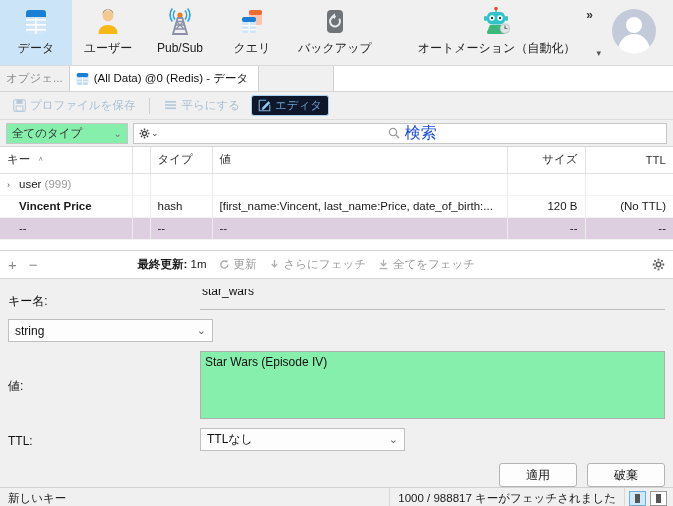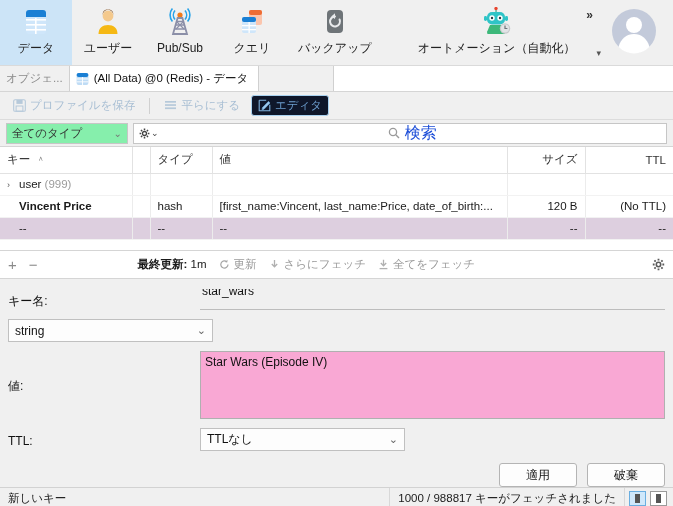--- a/index.html
+++ b/index.html
@@ -129,21 +129,21 @@
     border: none; border-bottom: 1px solid #bdbdbd;
     font-size: 12px; color: #111; padding: 0 2px 16px 2px; outline: none;
     font-family: "Liberation Sans", sans-serif;
   }
   .sel {
     width: 205px; height: 23px; background: #fdfdfd; border: 1px solid #c0c0c0;
     display: flex; align-items: center; justify-content: space-between;
     padding: 0 6px; font-size: 12px; color: #111; cursor: default;
   }
   .txtarea {
-    flex: 1 1 auto; height: 68px; background: #f9a8d4; border: 1px solid #b0b0b0;
+    flex: 1 1 auto; height: 68px; background: #86efac; border: 1px solid #b0b0b0;
     font-size: 12px; color: #111; padding: 3px 4px; resize: none; outline: none;
     font-family: "Liberation Sans", sans-serif; line-height: 15px;
   }
   .btn-row { display: flex; justify-content: flex-end; gap: 10px; padding: 6px 0 0 0; margin-top: 6px;}
   .btn {
     min-width: 78px; height: 24px; background: #fdfdfd; border: 1px solid #b4b4b4;
     border-radius: 3px; font-size: 12px; color: #111; display: flex;
     align-items: center; justify-content: center; cursor: default;
   }
 

